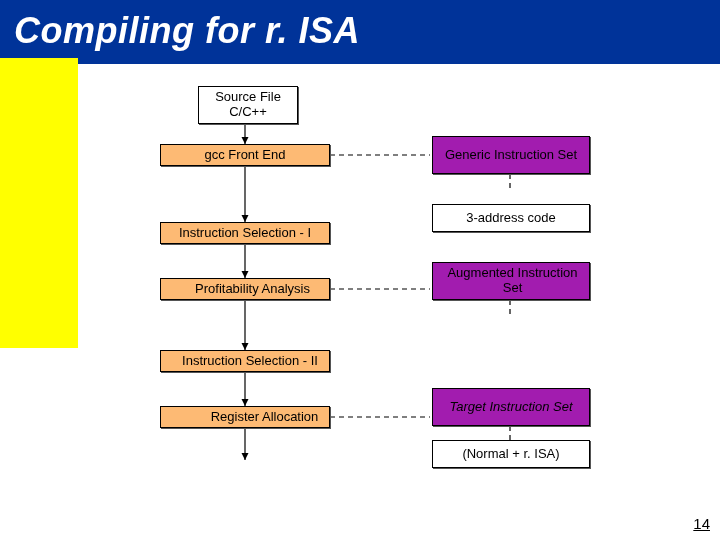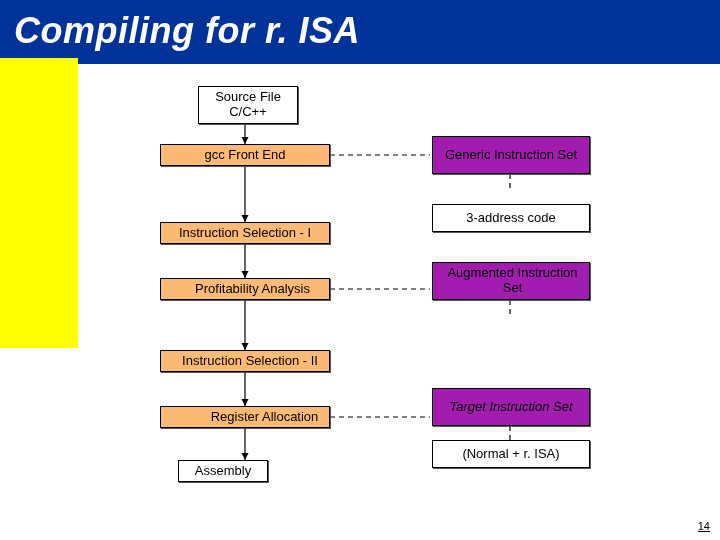--- a/index.html
+++ b/index.html
@@ -47,21 +47,21 @@
     text-align: center;
     padding: 3px 6px;
   }
   .white { background: #fff; }
   .green { background: #fdba74; }
   .pink  { background: #a21caf; }
   .page-num {
     position: absolute;
     right: 10px;
     bottom: 8px;
-    font-size: 11px;
+    font-size: 15px;
     font-family: Arial, sans-serif;
     text-decoration: underline;
   }
   svg.lines {
     position: absolute;
     left: 0; top: 0;
     width: 720px; height: 540px;
     pointer-events: none;
   }
 </style>
@@ -96,21 +96,20 @@
     <line x1="510" y1="426" x2="510" y2="440" stroke="#000" stroke-width="1.2" stroke-dasharray="5,4"></line>
   </svg>
 
   <div class="box white" style="left:198px; top:86px;  width:100px; height:38px; white-space:pre-line;">Source File
 C/C++</div>
   <div class="box green" style="left:160px; top:144px; width:170px; height:22px;">gcc Front End</div>
   <div class="box green" style="left:160px; top:222px; width:170px; height:22px;">Instruction Selection - I</div>
   <div class="box green" style="left:160px; top:278px; width:170px; height:22px;padding-left:21px;">Profitability Analysis</div>
   <div class="box green" style="left:160px; top:350px; width:170px; height:22px;padding-left:16px;">Instruction Selection - II</div>
   <div class="box green" style="left:160px; top:406px; width:170px; height:22px;padding-left:45px;">Register Allocation</div>
-  <div class="box white" style="left:178px; top:460px; width:90px;  height:22px;">Assembly</div>
 
   <div class="box pink" style="left:432px; top:136px; width:158px; height:38px;">Generic Instruction Set</div>
   <div class="box white" style="left:432px; top:188px; width:158px; height:28px;margin-top:16px;">3-address code</div>
   <div class="box pink" style="left:432px; top:262px; width:158px; height:38px;padding-left:9px;">Augmented Instruction Set</div>
   <div class="box pink" style="left:432px; top:388px; width:158px; height:38px;font-style:italic;">Target Instruction Set</div>
   <div class="box white" style="left:432px; top:440px; width:158px; height:28px;">(Normal + r. ISA)</div>
 
 </div>
 
 <div class="page-num">14</div>

